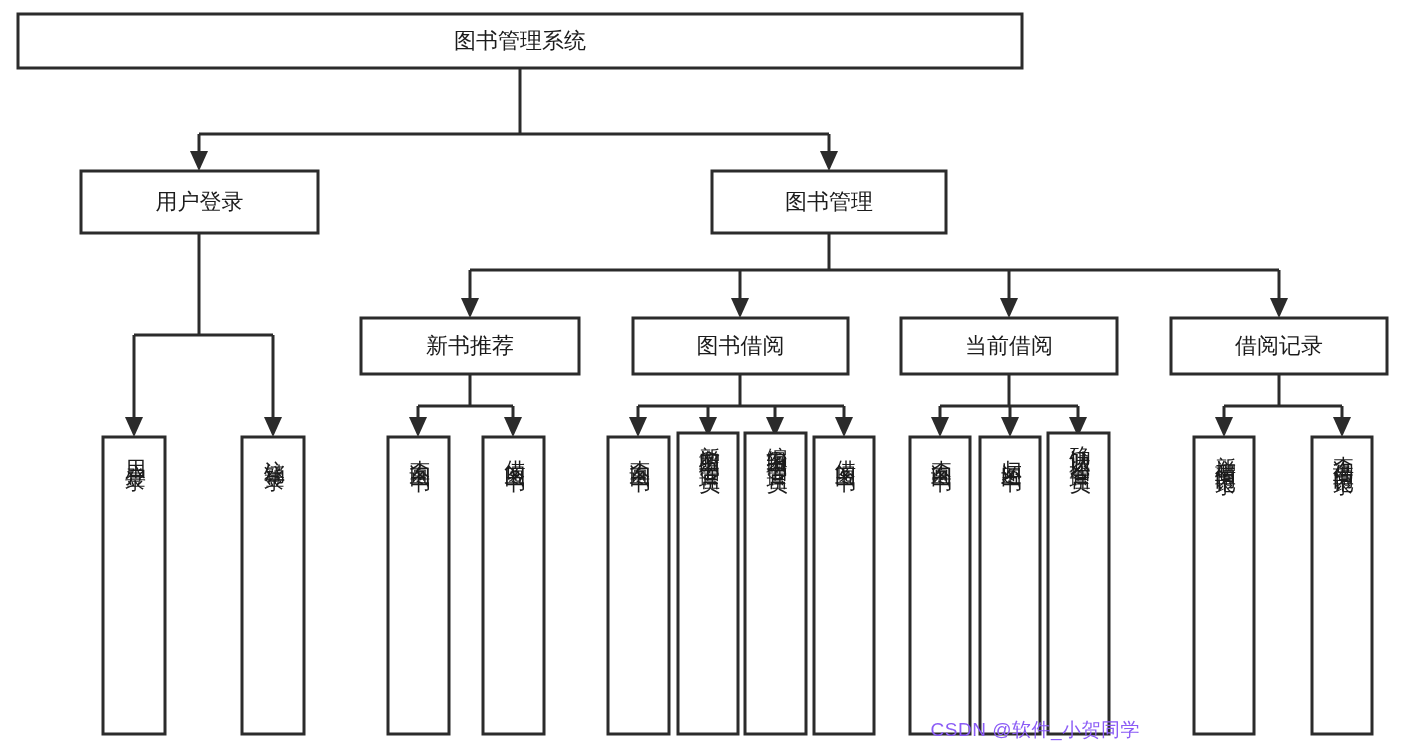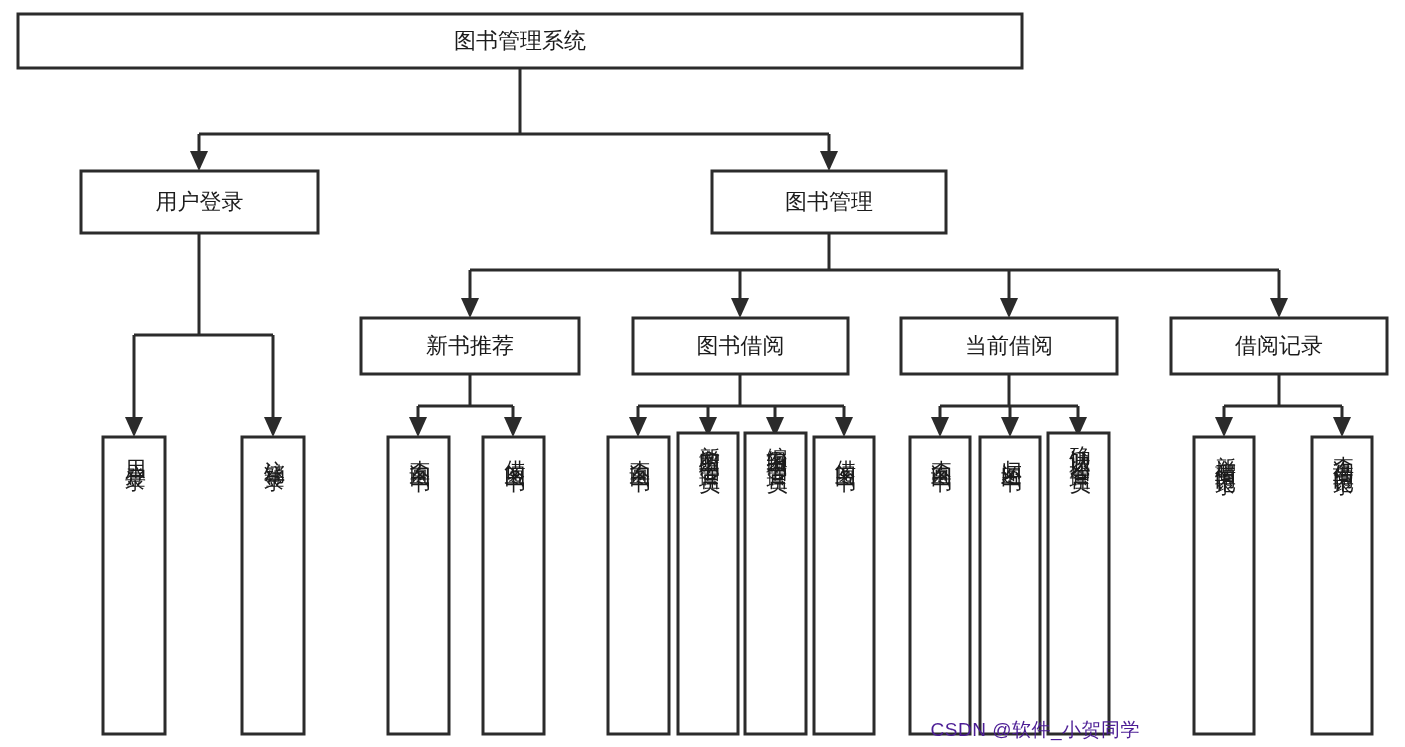--- a/index.html
+++ b/index.html
@@ -29,21 +29,21 @@
     letter-spacing:4px;
     text-anchor:middle;
   }
 
   .watermark{
     position:absolute;
     right:10px;
     bottom:4px;
     font-family:"Liberation Sans","DejaVu Sans",sans-serif;
     font-size:19px;
-    color:#4c1d95;
+    color:#8b5cf6;
     white-space:nowrap;
     letter-spacing:0.5px;
     pointer-events:none;
   }
 </style>
 </head>
 <body>
 
 <div id="diagram-root">
   <svg id="tree-svg" viewBox="0 0 1405 747">

